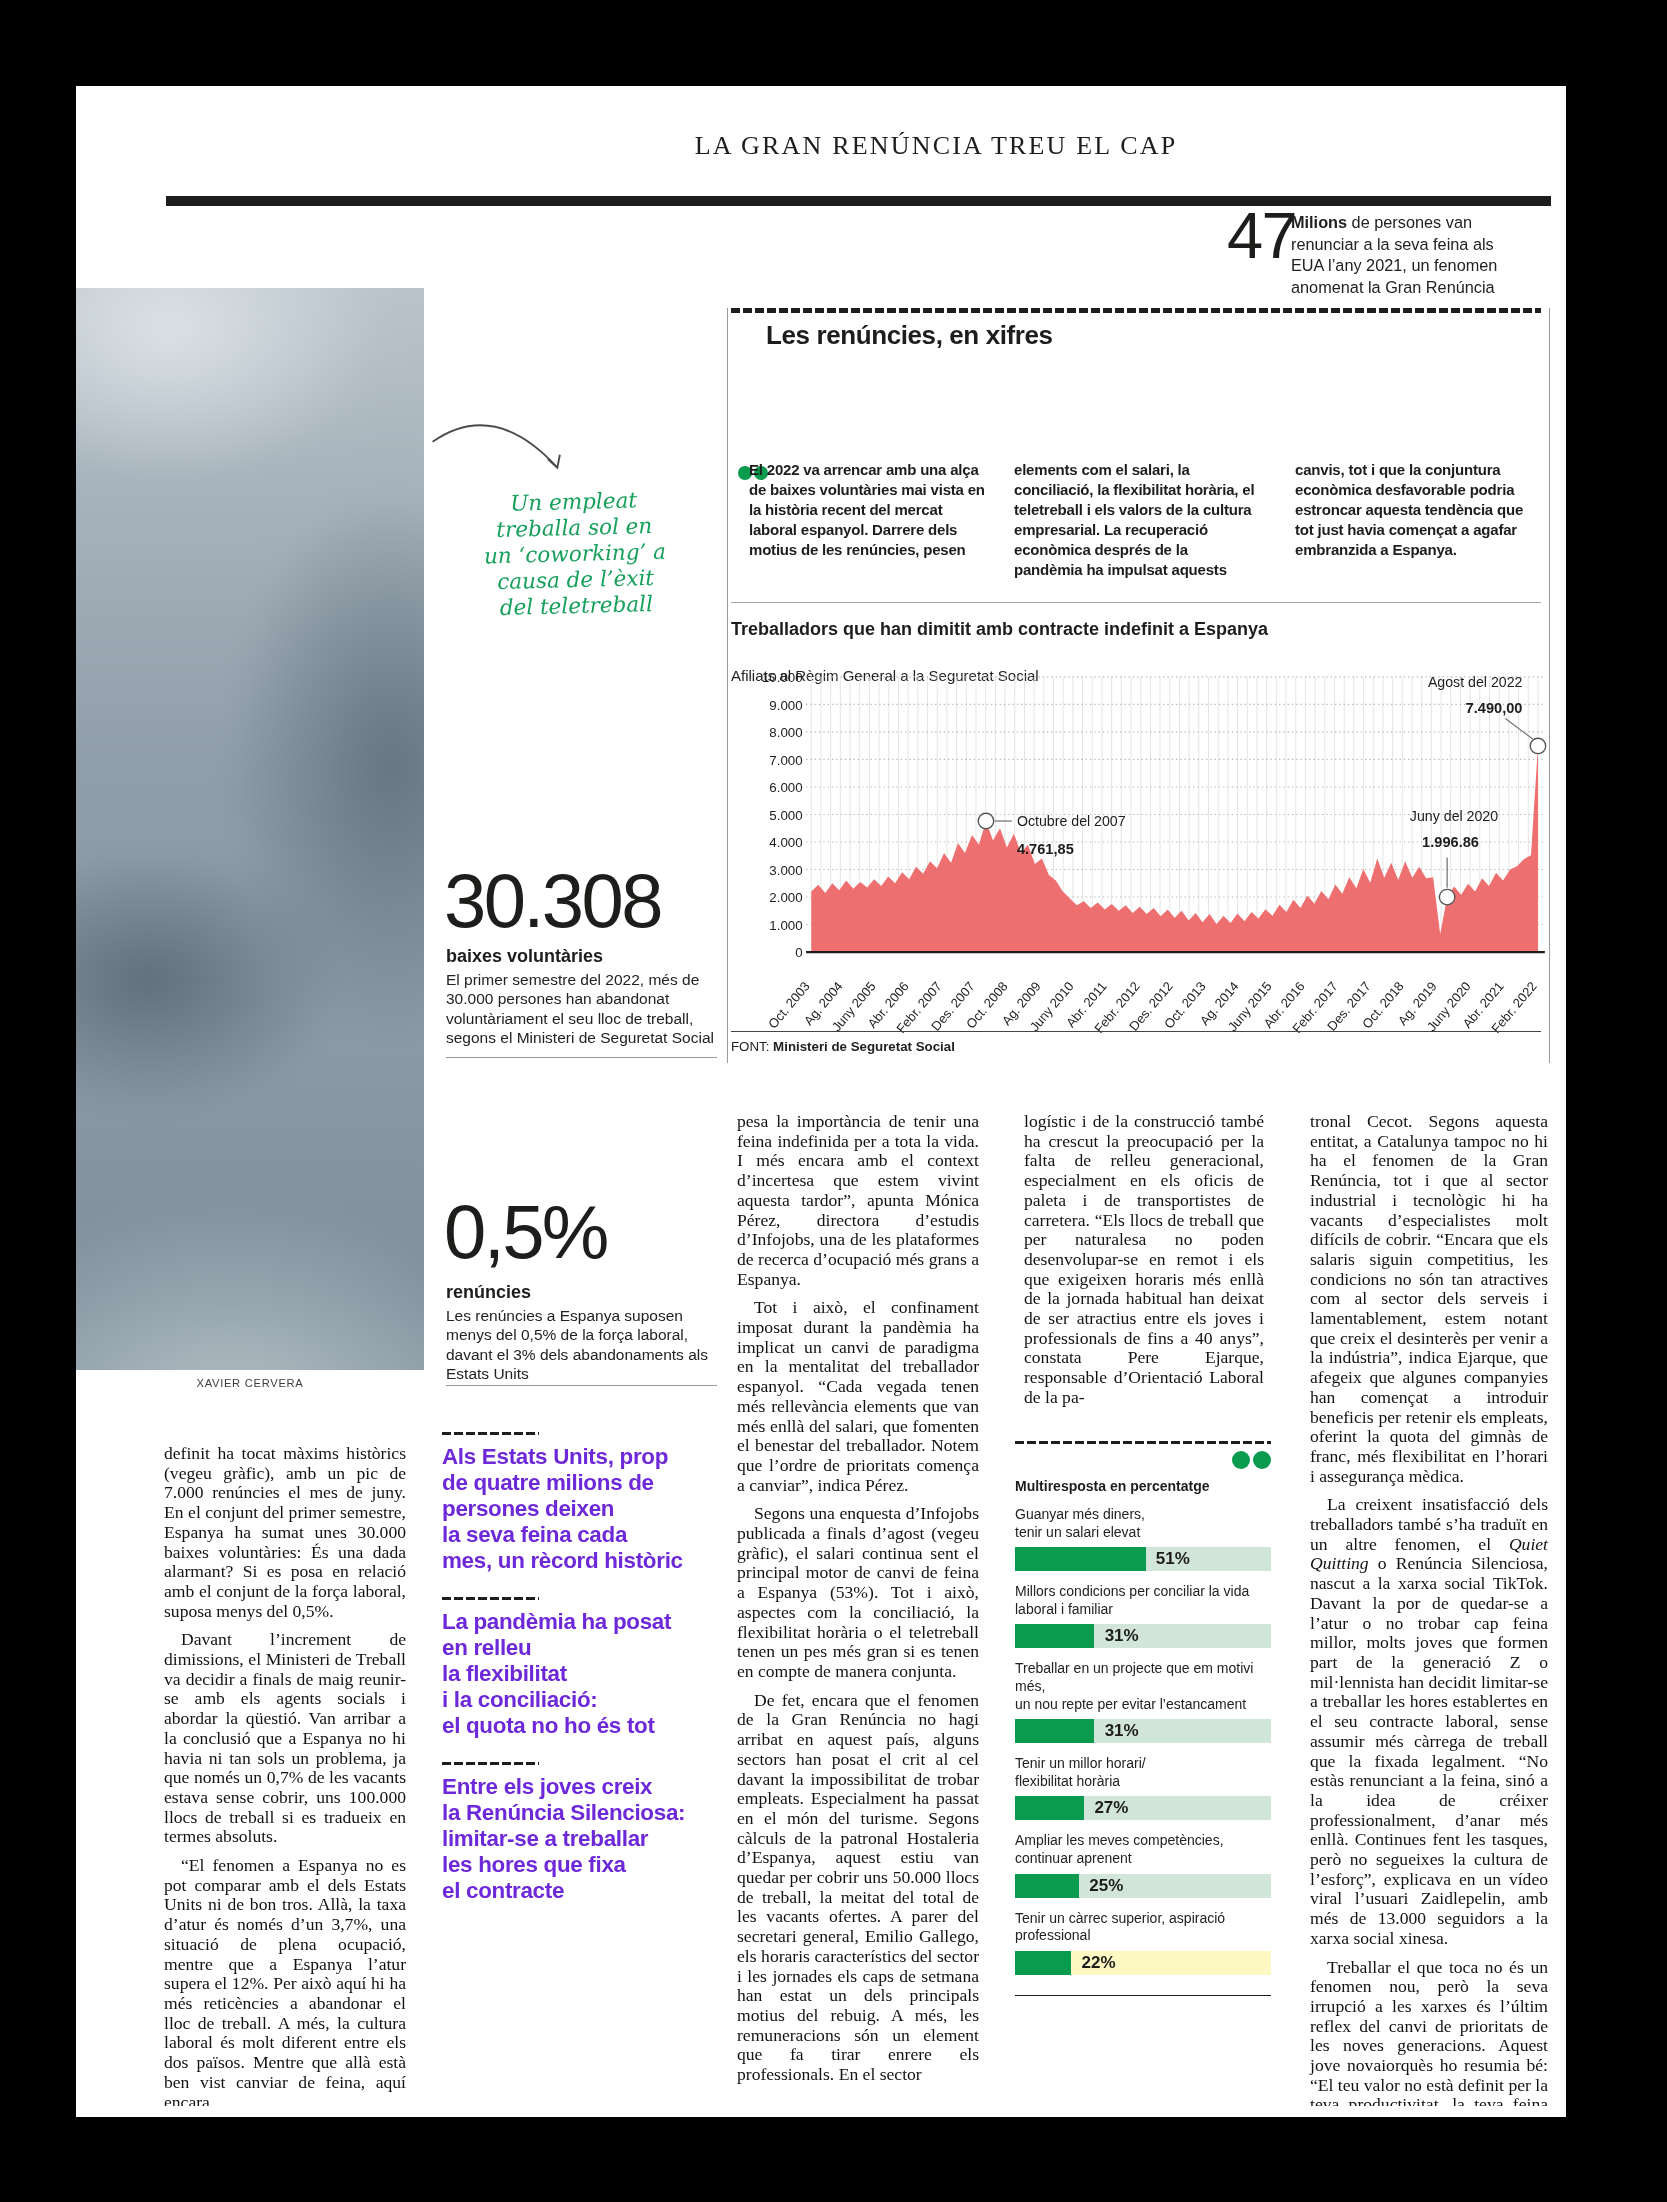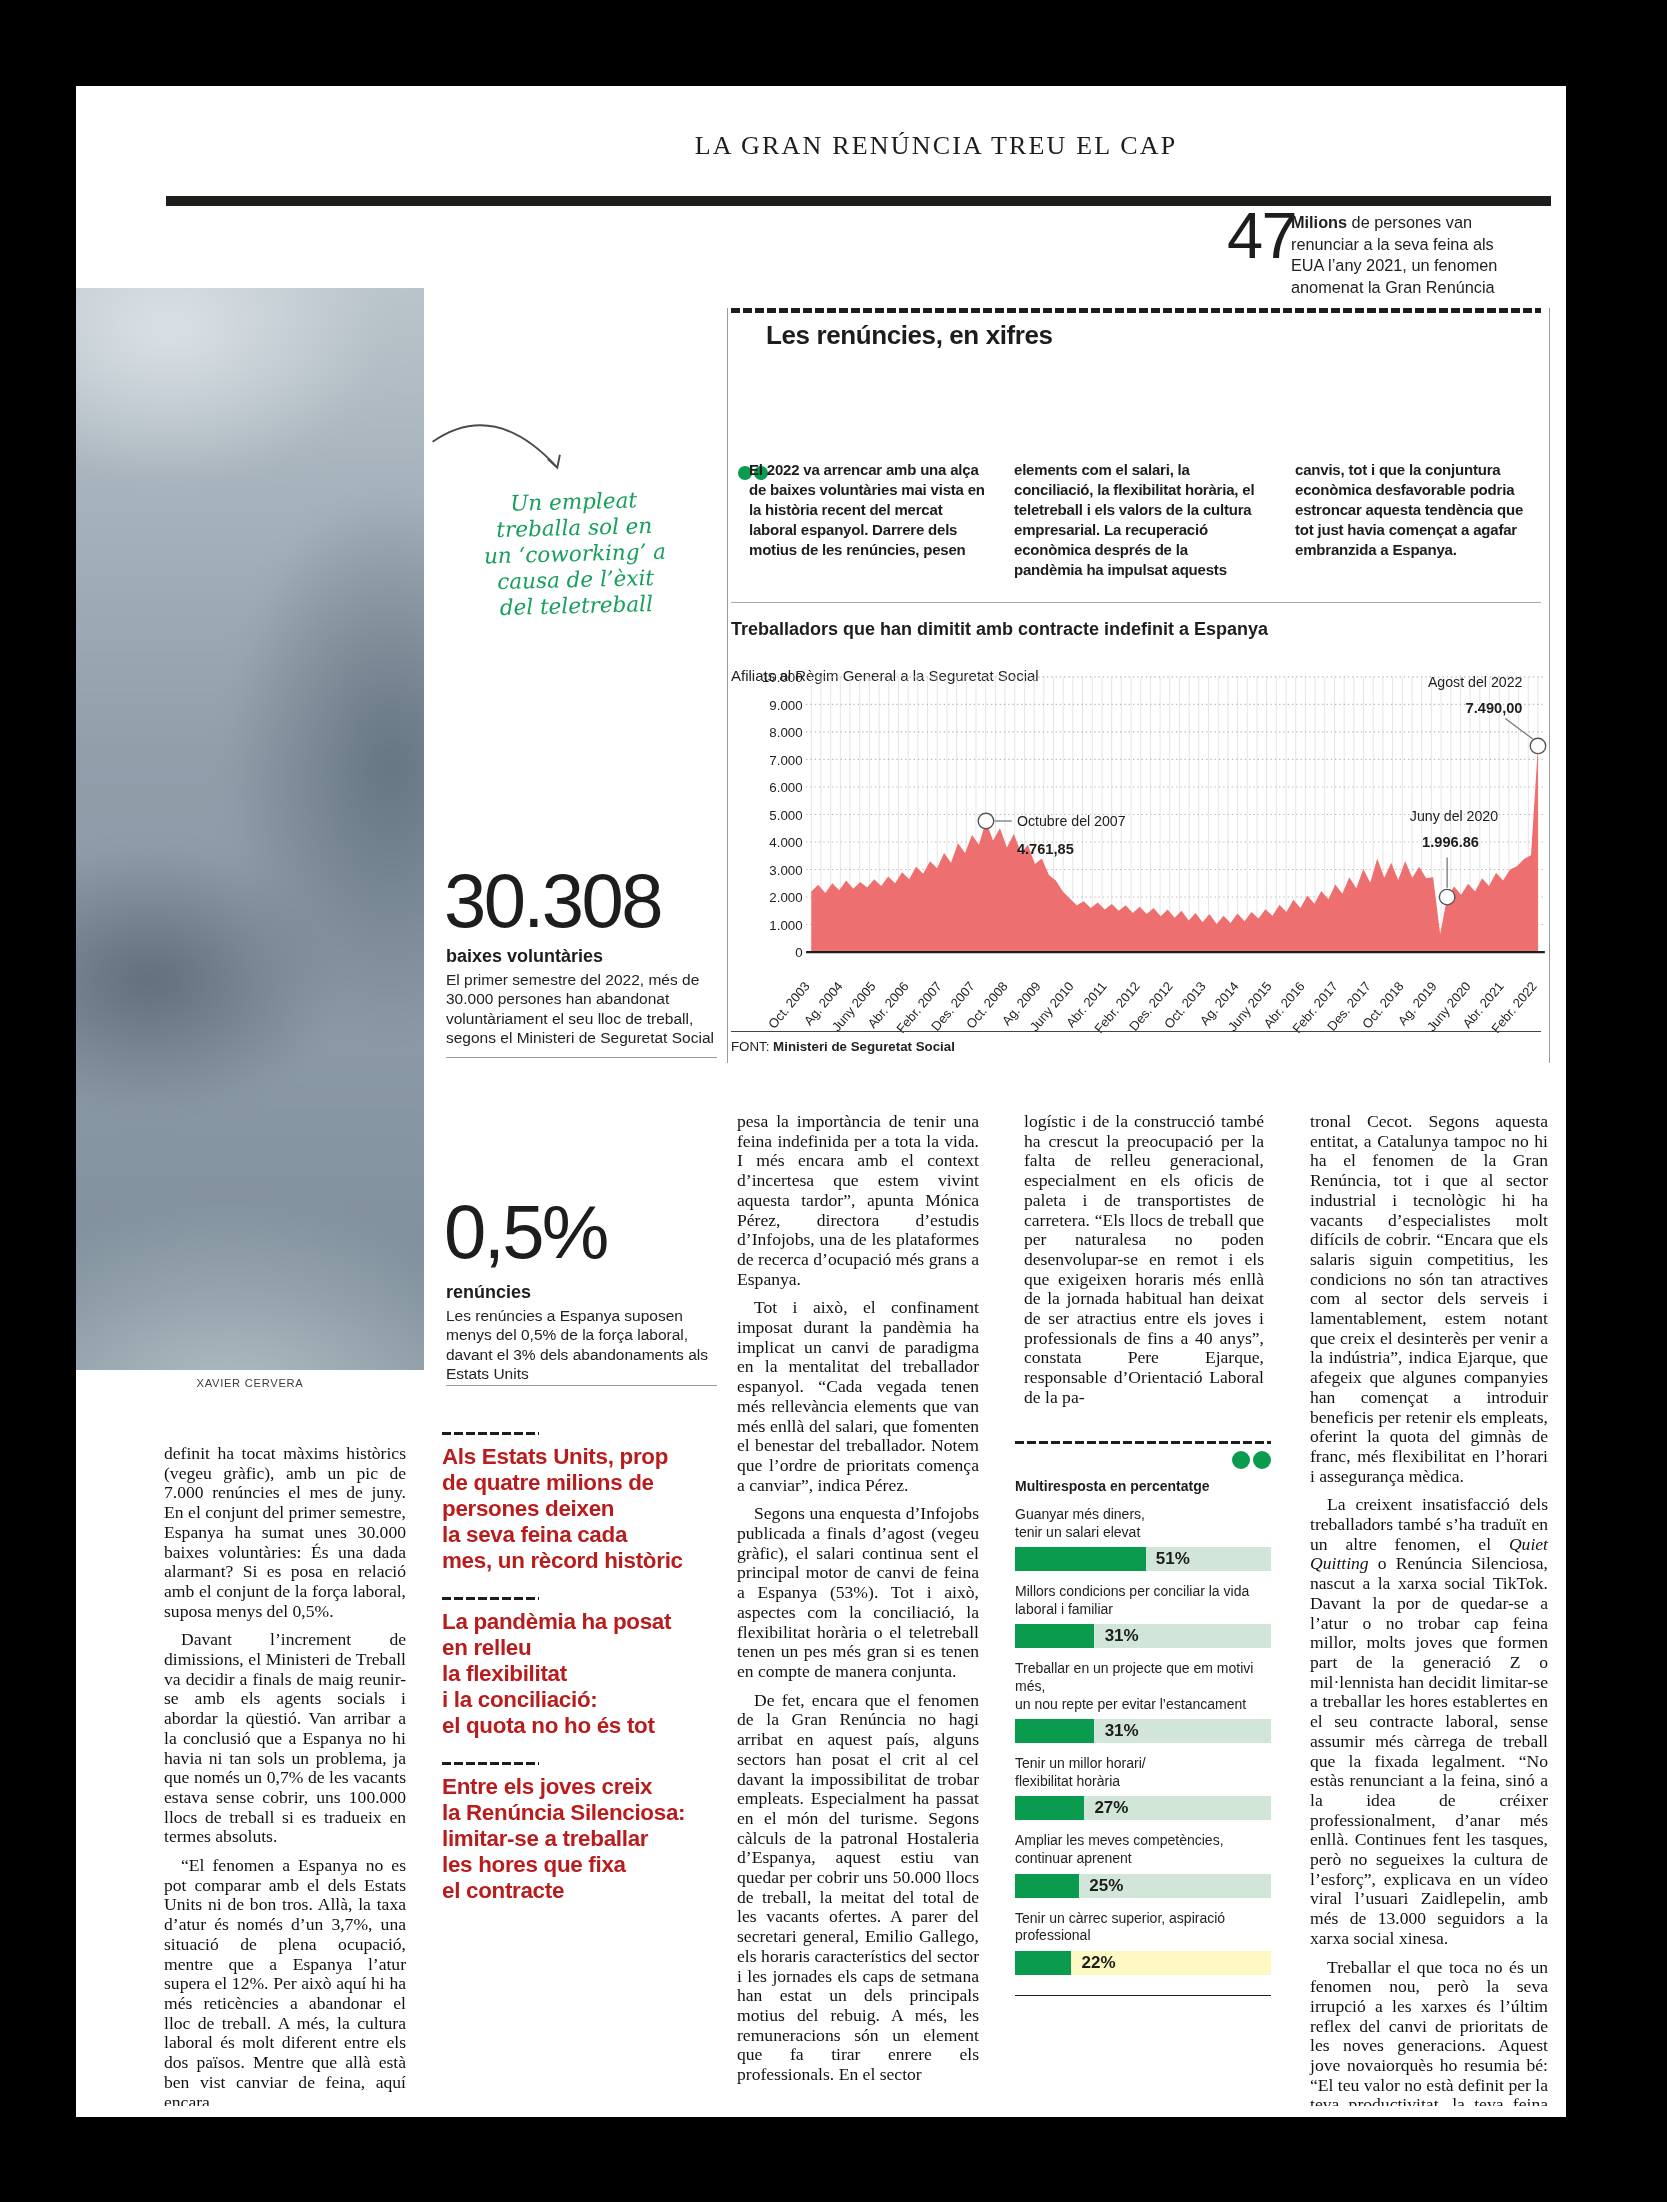--- a/index.html
+++ b/index.html
@@ -64,21 +64,21 @@
   .info-source{left:655px;top:953px;}
 
   
   .serifcol{position:absolute;font-family:"Liberation Serif",serif;font-size:17.6px;
     line-height:19.7px;color:#121212;text-align:justify;overflow:hidden;}
   .serifcol p{margin:9px;}
   .serifcol p + p{text-indent:17px;}
   .serifcol .em{font-style:italic;}
   .headlines{position:absolute;}
   .headline{font-weight:700;font-size:22.4px;line-height:26px;letter-spacing:-0.3px;
-    white-space:pre-line;margin:9.5px 0 23px 0;color:#b91c1c;}
+    white-space:pre-line;margin:9.5px 0 23px 0;color:#6d28d9;}
   .dash-sm{width:97px;}
 
   
   .barchart{left:939px;top:1353px;width:256px;}
   .bc-dots{text-align:right;margin-top:7.7px;height:18px;}
   .bc-dots span{width:18px;height:18px;margin-left:3.4px;}
   .bc-title{font-size:19px;line-height:22px;font-weight:700;letter-spacing:-0.3px;
     white-space:pre-line;margin-top:7.7px;}
   .bc-subtitle{font-size:14px;font-weight:700;margin-top:8.6px;}
   .bc-label{font-size:14px;line-height:17.6px;margin-top:12px;white-space:pre-line;color:#222;}

